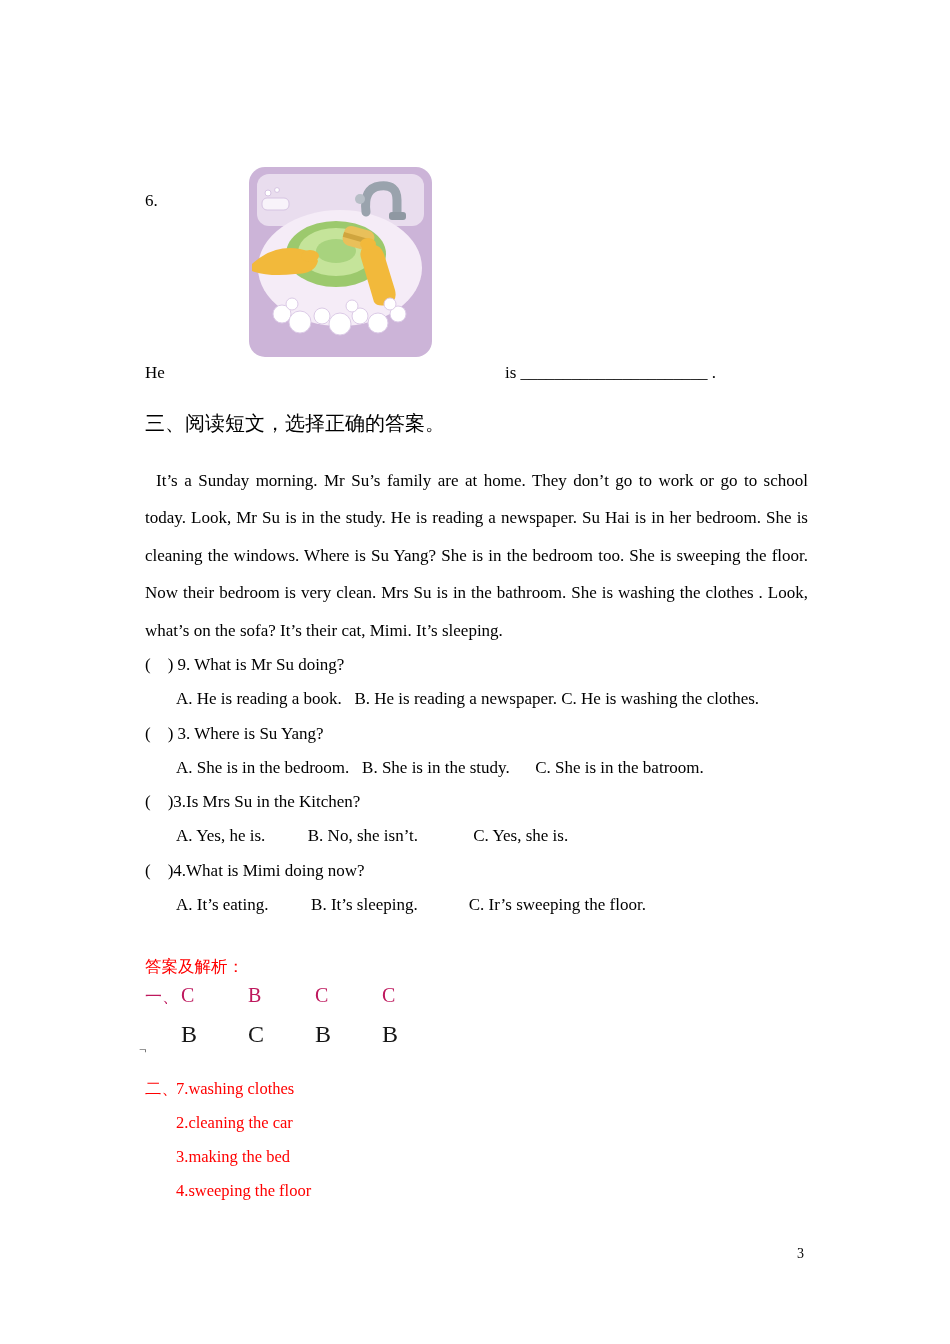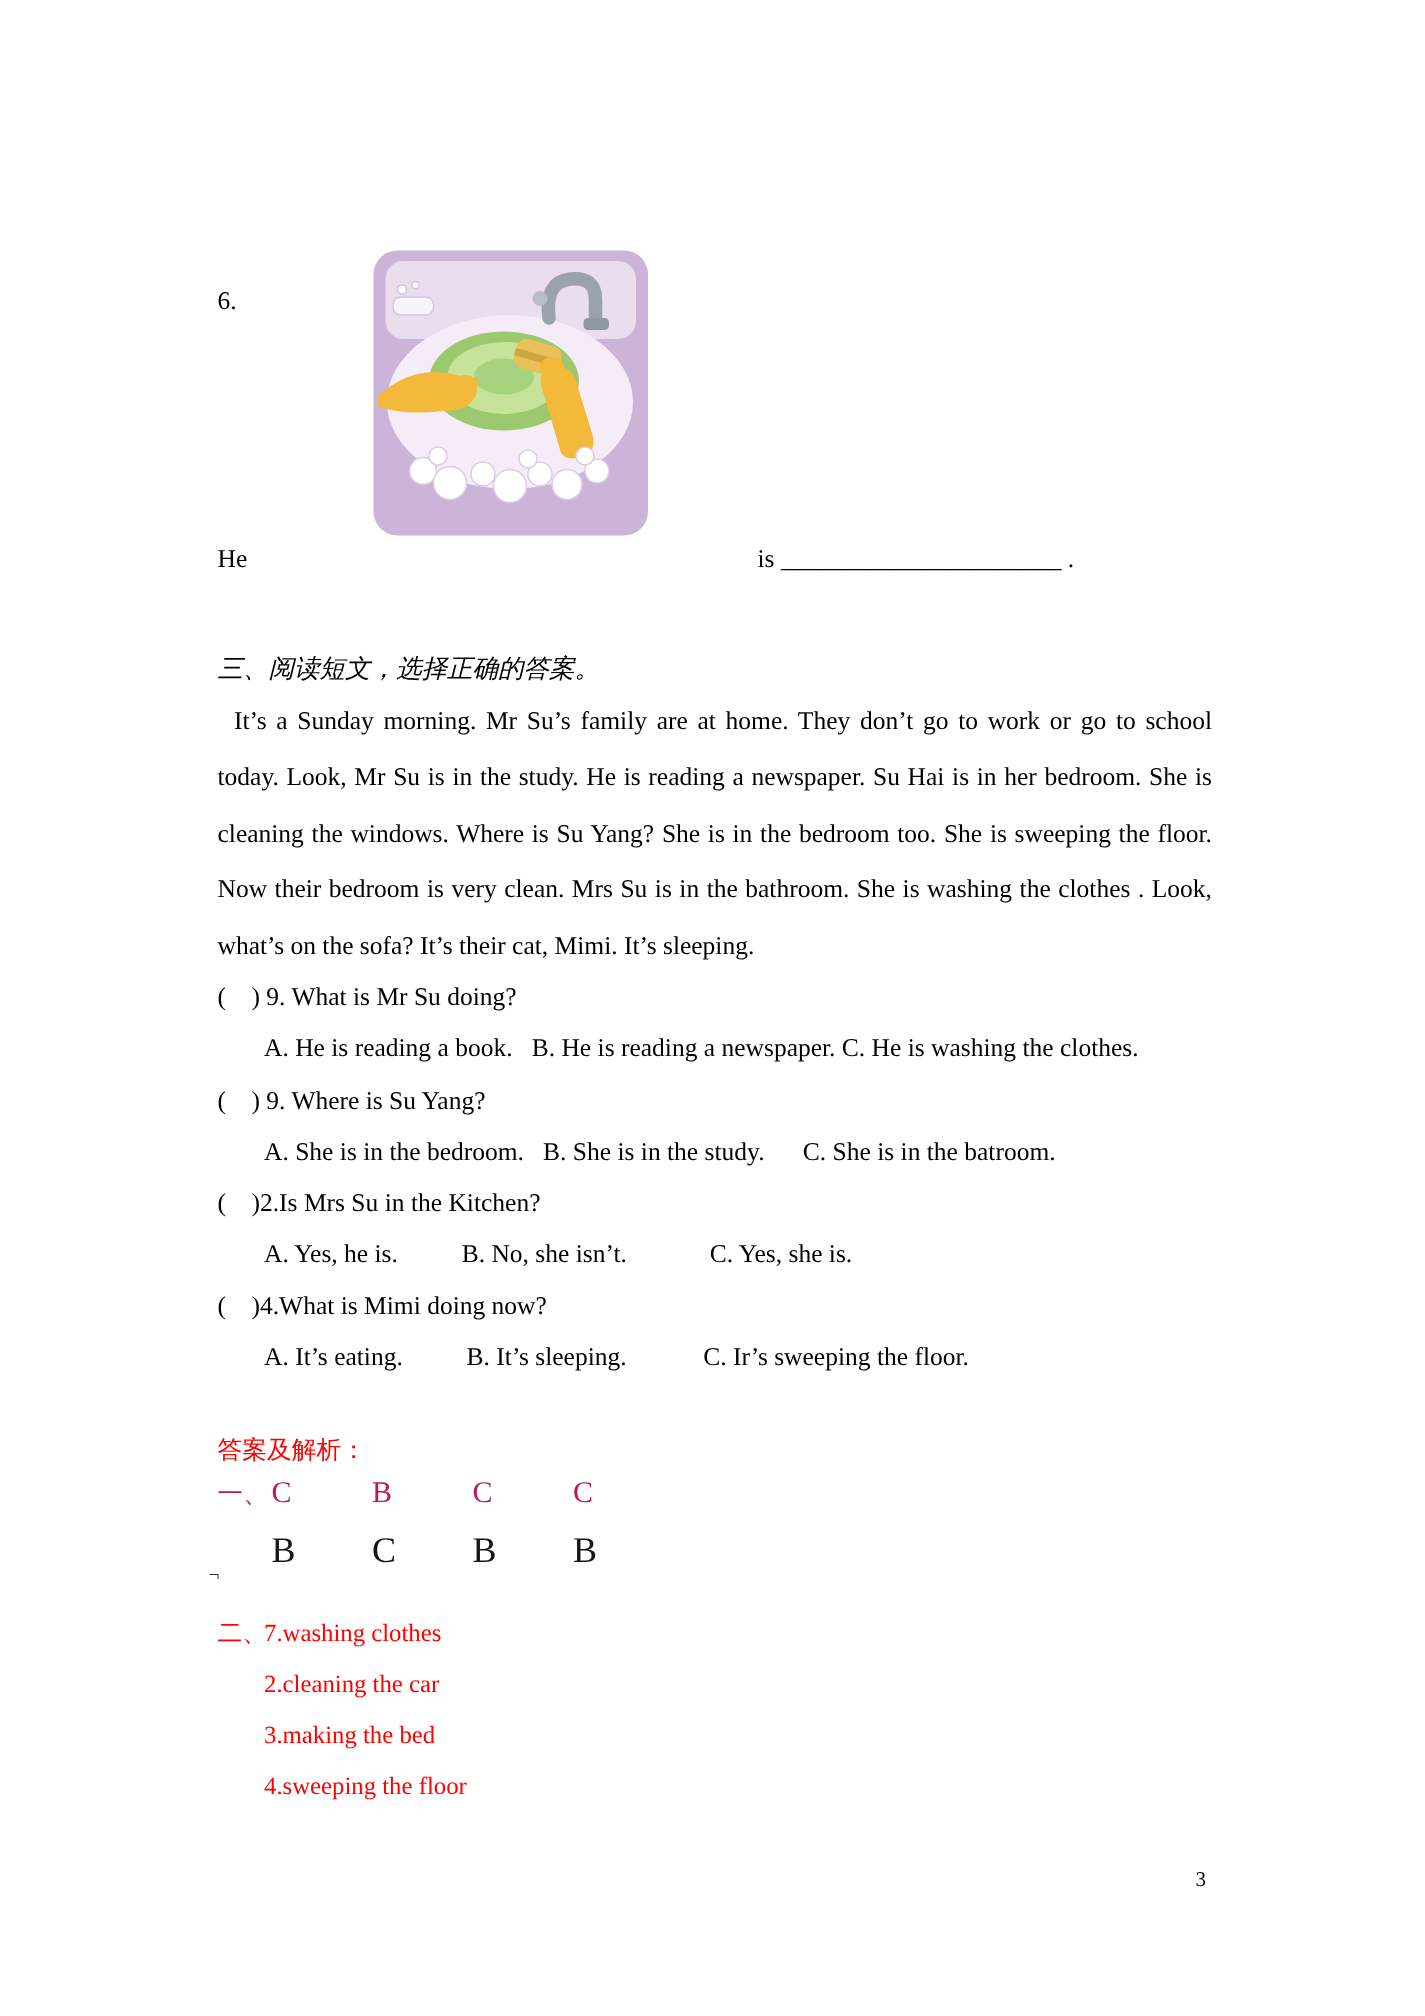--- a/index.html
+++ b/index.html
@@ -17,21 +17,21 @@
   .abs { position: absolute; }
   .pre { white-space: pre-wrap; }
   .red { color: #ff0000; }
 
   .item6-label { top: 191px; left: 145px; font-size: 17px; }
   .illustration { top: 166px; left: 248px; }
 
   .sentence-row { top: 363px; left: 145px; width: 662px; height: 26px; }
   .sentence-blank { position: absolute; left: 360px; top: 0; white-space: pre; }
 
-  .sec3-heading { top: 434px; left: 145px; font-size: 17px; font-style: italic; }
+  .sec3-heading { top: 410px; left: 145px; font-size: 20px; }
 
   .passage {
     top: 462px; left: 145px; width: 663px;
     line-height: 37.4px;
     text-align: justify;
     text-indent: 11px;
   }
 
   .questions { top: 648px; left: 145px; width: 680px; line-height: 34.3px; }
   .opt { padding-left: 31px; }
@@ -109,23 +109,23 @@
     <span class="sentence-blank">is ______________________ .</span>
   </div>
 
   <div class="abs sec3-heading">三、阅读短文，选择正确的答案。</div>
 
   <div class="abs passage">It’s a Sunday morning. Mr Su’s family are at home. They don’t go to work or go to school today. Look, Mr Su is in the study. He is reading a newspaper. Su Hai is in her bedroom. She is cleaning the windows. Where is Su Yang? She is in the bedroom too. She is sweeping the floor. Now their bedroom is very clean. Mrs Su is in the bathroom. She is washing the clothes . Look, what’s on the sofa? It’s their cat, Mimi. It’s sleeping.</div>
 
   <div class="abs questions">
     <div class="pre">(    ) 9. What is Mr Su doing?</div>
     <div class="pre opt">A. He is reading a book.   B. He is reading a newspaper. C. He is washing the clothes.</div>
-    <div class="pre">(    ) 9. Where is Su Yang?</div>
+    <div class="pre">(    ) 3. Where is Su Yang?</div>
     <div class="pre opt">A. She is in the bedroom.   B. She is in the study.      C. She is in the batroom.</div>
-    <div class="pre">(    )2.Is Mrs Su in the Kitchen?</div>
+    <div class="pre">(    )3.Is Mrs Su in the Kitchen?</div>
     <div class="pre opt">A. Yes, he is.          B. No, she isn’t.             C. Yes, she is.</div>
     <div class="pre">(    )4.What is Mimi doing now?</div>
     <div class="pre opt">A. It’s eating.          B. It’s sleeping.            C. Ir’s sweeping the floor.</div>
   </div>
 
   <div class="abs red ans-heading">答案及解析：</div>
 
   <div class="abs ans-row1">
     <span class="ans-label">一、</span><span class="ans-letter">C</span><span class="ans-letter">B</span><span class="ans-letter">C</span><span class="ans-letter">C</span>
   </div>

